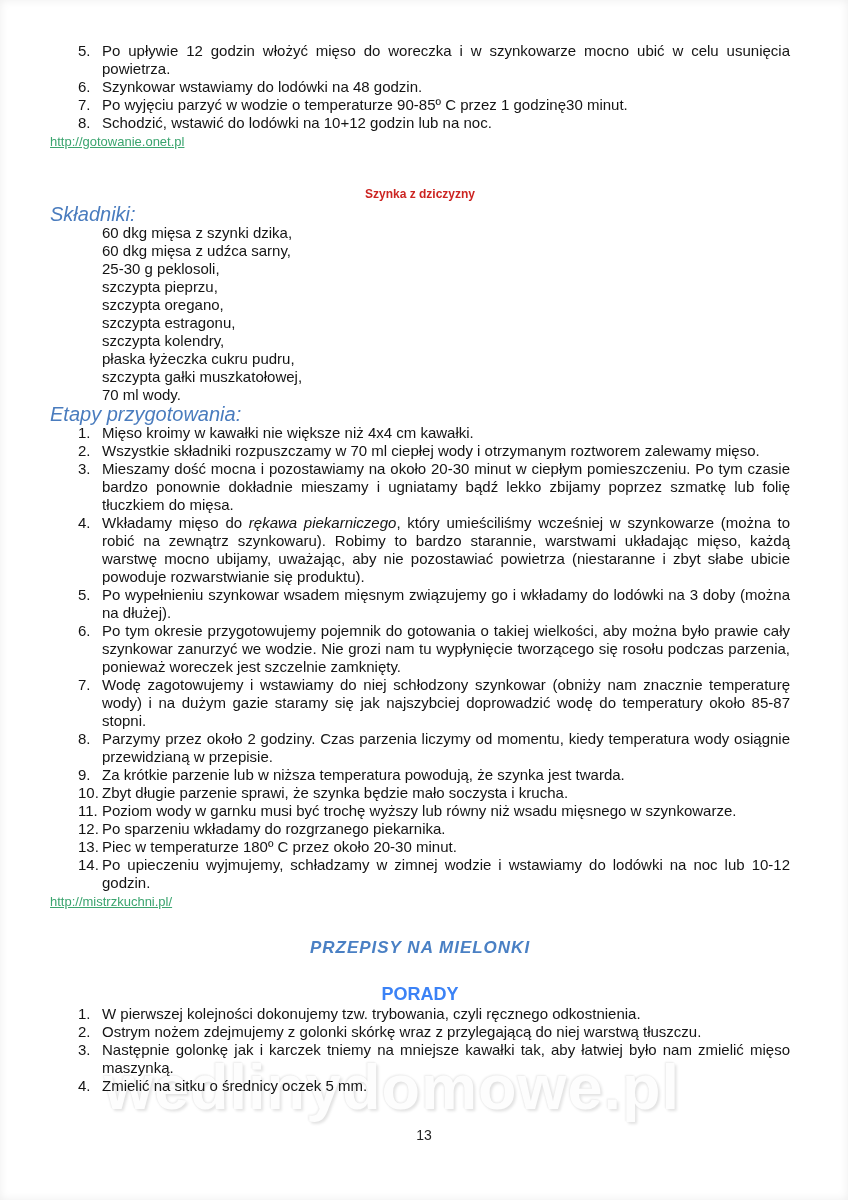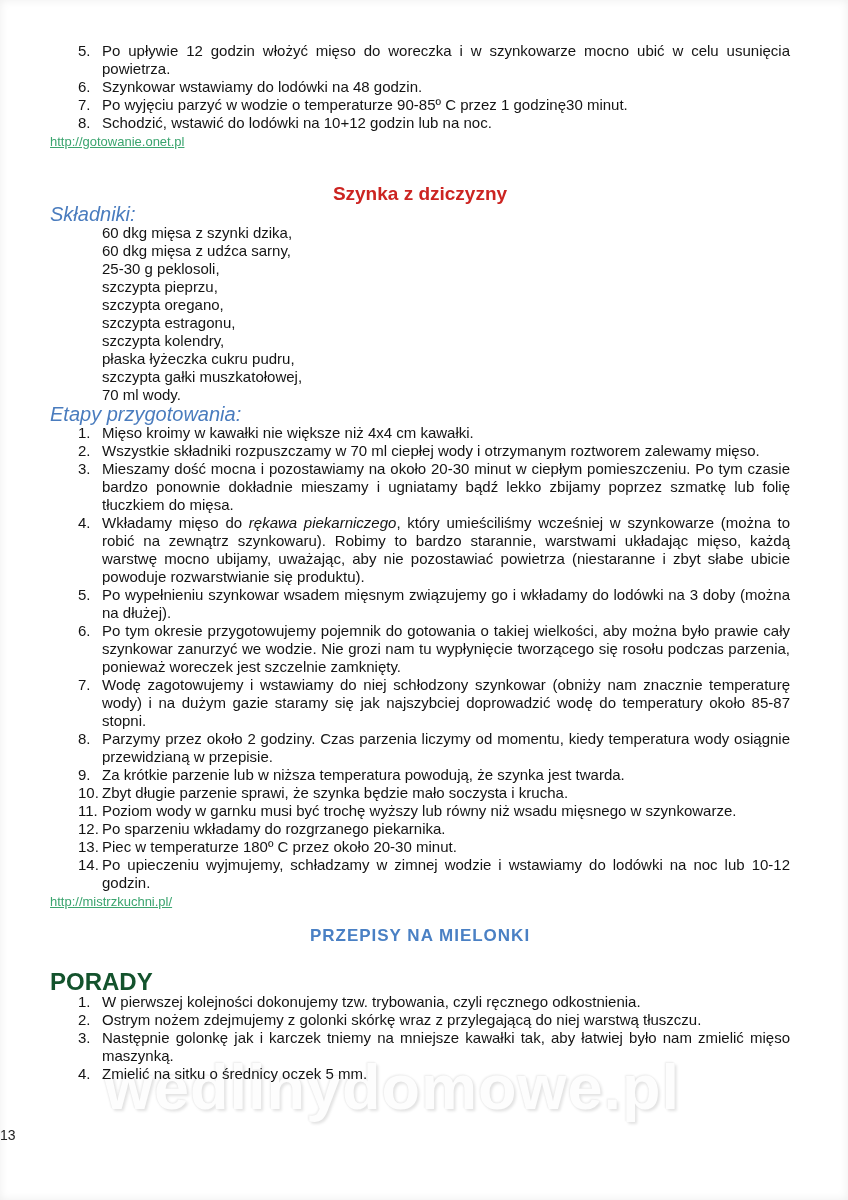--- a/index.html
+++ b/index.html
@@ -37,49 +37,51 @@
     font-size: 13px;
     line-height: 16px;
     margin-top: 2px;
     color: var(--link_green, #3aa46e);
     text-decoration: underline;
     cursor: pointer;
   }
   .title-red {
     margin: 34px 0 0 0;
     text-align: center;
-    font-size: 19px;
+    font-size: 12px;
     line-height: 20px;
     font-weight: bold;
     color: var(--title_red, #cc2421);
   }
   .label-blue {
     margin: 0;
     font-size: 20px;
     line-height: 20px;
     font-weight: normal;
     font-style: italic;
     color: var(--label_blue, #4a7cbe);
   }
   .label-blue.first { margin-top: 0px; }
   .title-section {
-    margin: 16px 0 0 0;
+    margin: 28px 0 0 0;
     text-align: center;
     font-size: 17px;
     line-height: 20px;
     font-weight: bold;
     letter-spacing: 1px;
     color: var(--section_blue, #4a80c4);
+    font-style: italic;
   }
   .title-black {
     margin: 26px 0 0 0;
-    font-size: 24px;
-    line-height: 20px;
-    font-weight: bold;
-    color: #14532d;
+    text-align: center;
+    font-size: 18px;
+    line-height: 20px;
+    font-weight: bold;
+    color: #3b82f6;
   }
   .porady-list { margin-top: 1px; }
   .watermark {
     position: absolute;
     left: 104px;
     top: 1078px;
     font-size: 63px;
     font-weight: bold;
     letter-spacing: 1px;
     white-space: nowrap;
@@ -87,21 +89,21 @@
     text-shadow: 2px 2px 3px #e2e2e2, -1px -1px 2px #ececec, 0 0 1px #e6e6e6;
     z-index: 0;
     user-select: none;
     text-align: center;
   }
   .page-number {
     position: absolute;
     left: 0;
     top: 1126px;
     width: 848px;
-    text-align: left;
+    text-align: center;
     font-size: 14px;
     color: #222;
     z-index: 1;
   }
   .content { z-index: 1; }
 </style>
 </head>
 <body>
 
 <div class="page">

